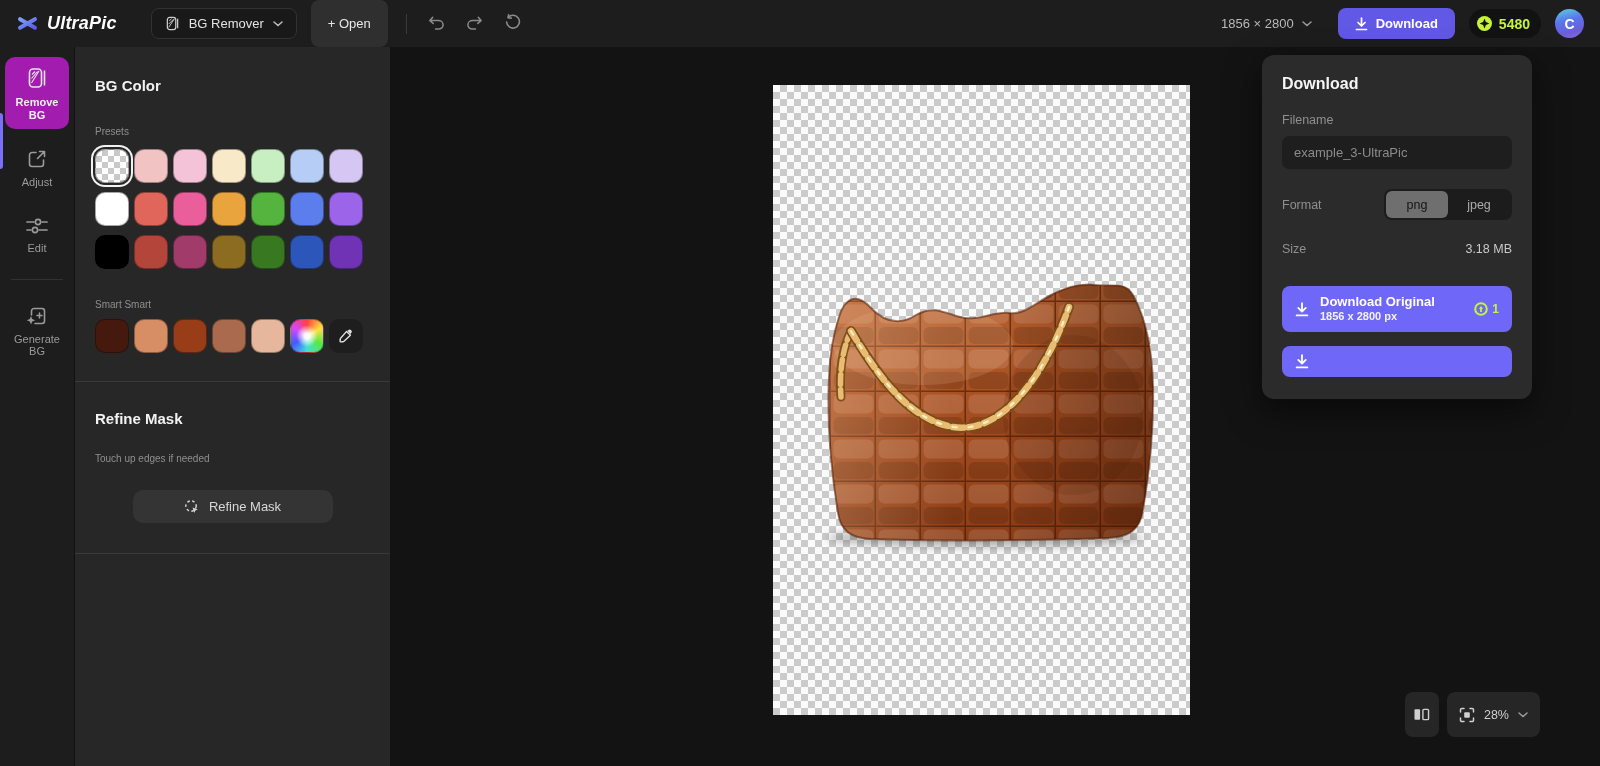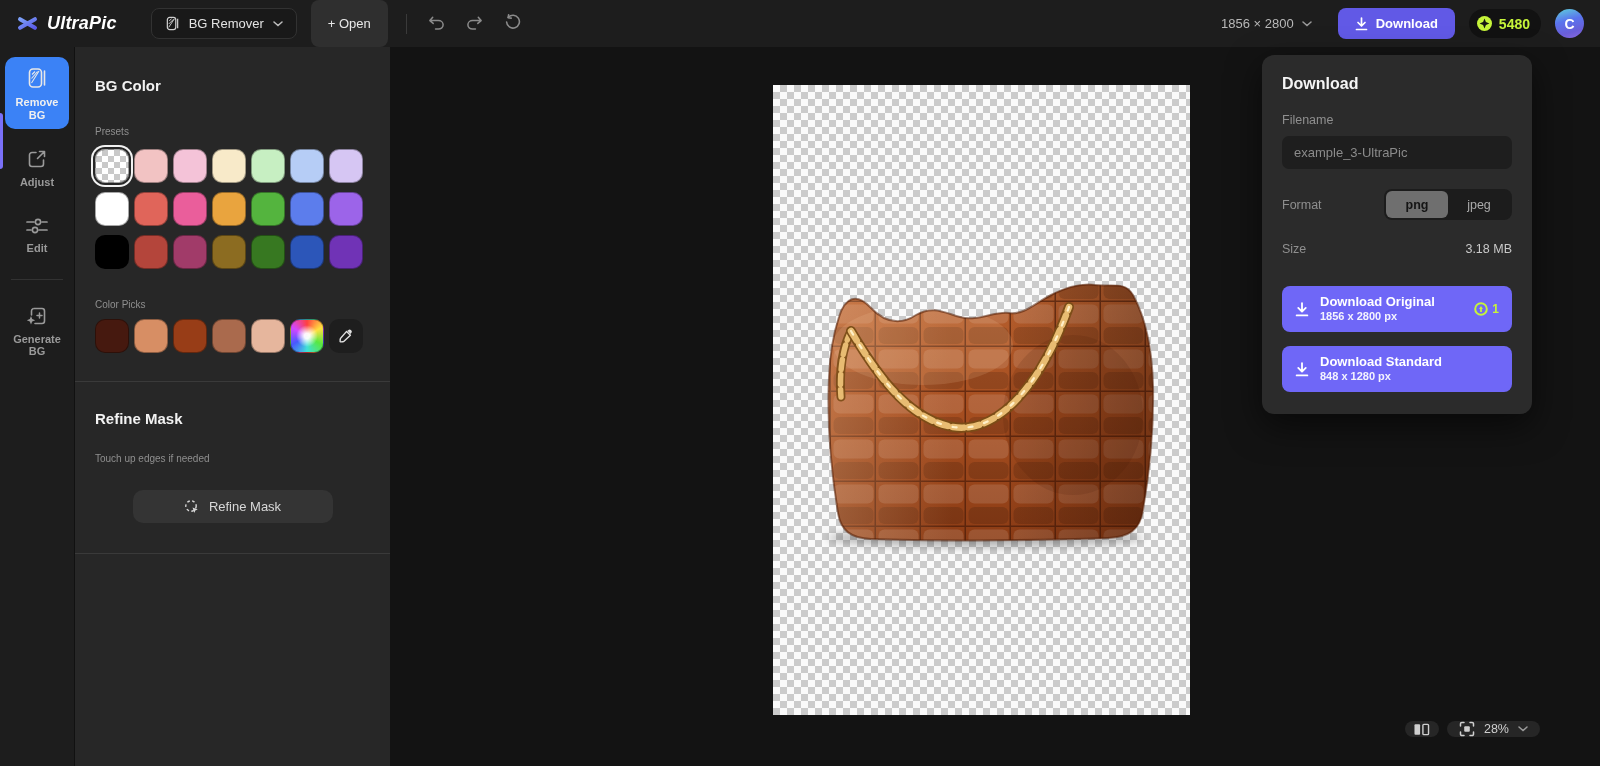--- a/index.html
+++ b/index.html
@@ -24,23 +24,23 @@
   .credits .num { color:#c6f43a; font-weight:bold; font-size:14px; }
   .avatar { width:29px; height:29px; border-radius:50%; background:linear-gradient(165deg,#5ed2da 0%,#5a74ee 40%,#6a5ed8 75%,#8a6ae0 100%); display:flex; align-items:center; justify-content:center; color:#fff; font-weight:bold; font-size:14px; cursor:pointer; }
 
   
   .body { flex:1; display:flex; min-height:0; }
 
   
   .rail { width:75px; background:#1d1d1d; border-right:1px solid #111; position:relative; padding-top:10px; display:flex; flex-direction:column; align-items:center; }
   .rail-accent { position:absolute; left:0; top:66px; width:3px; height:56px; background:#7a70f8; border-radius:0 3px 3px 0; }
   .rail-item { width:64px; padding:9px 2px 8px; border-radius:10px; display:flex; flex-direction:column; align-items:center; gap:6px; margin-bottom:10px; cursor:pointer; color:#9a9a9a; }
-  .rail-item.active { background:#3b82f6; color:#f0f0f0; }
+  .rail-item.active { background:#a21caf; color:#f0f0f0; }
   .rail-item .rlabel { font-size:11px; font-weight:bold; text-align:center; line-height:1.15; }
-  .rail-item:not(.active) .rlabel { font-weight:bold; }
+  .rail-item:not(.active) .rlabel { font-weight:normal; }
   .rail-div { width:52px; height:1px; background:#323232; margin:6px 0 16px; }
   .rail-item svg { display:block; }
 
   
   .left-panel { width:315px; background:#272727; padding:0 20px; overflow:hidden; }
   .panel-h { font-size:15px; font-weight:bold; color:#f2f2f2; }
   .panel-sub { font-size:10px; color:#8f8f8f; }
   .bgcolor-section { padding-top:30px; }
   .presets-label { margin-top:32px; }
   .swatch-row { display:flex; gap:5px; margin-top:9px; }
@@ -71,33 +71,33 @@
 
   
   .dl-panel { position:absolute; top:8px; right:68px; width:270px; background:#2b2b2b; border-radius:12px; padding:20px 20px 22px; box-shadow:0 12px 34px rgba(0,0,0,.55); }
   .dl-panel .title { font-size:16px; font-weight:bold; color:#f5f5f5; }
   .field-label { color:#8f8f8f; font-size:12.5px; margin-top:20px; }
   .fname-input { margin-top:9px; width:100%; height:33px; background:#1e1e1e; border:none; border-radius:7px; color:#8b8b8b; font-size:13px; padding:0 12px; font-family:"Liberation Sans",sans-serif; }
   .format-row { display:flex; align-items:center; justify-content:space-between; margin-top:20px; }
   .format-row .field-label { margin-top:0; }
   .segmented { display:flex; background:#1c1c1c; border-radius:8px; padding:2px; }
   .seg-opt { width:62px; height:27px; display:flex; align-items:center; justify-content:center; border-radius:6px; color:#ababab; font-size:12.5px; cursor:pointer; }
-  .seg-opt.selected { background:#6f6f6f; color:#151515; font-weight:bold; }
+  .seg-opt.selected { background:#6f6f6f; color:#151515; font-weight:normal; }
   .size-row { display:flex; justify-content:space-between; align-items:center; margin-top:22px; }
   .size-row .val { color:#c9c9c9; font-size:12.5px; }
   .dl-big-btn { margin-top:14px; width:100%; background:#6f67f7; border-radius:8px; padding:8px 13px; display:flex; align-items:center; gap:11px; cursor:pointer; color:#fff; }
   .dl-big-btn.first { margin-top:30px; }
   .dl-big-btn .txt { flex:1; }
   .dl-big-btn .t1 { font-size:13px; font-weight:bold; line-height:1.25; }
   .dl-big-btn .t2 { font-size:11px; font-weight:bold; opacity:.92; line-height:1.25; }
   .cost { display:flex; align-items:center; gap:4px; color:#c6f43a; font-weight:bold; font-size:12px; }
 
   
   .bottom-controls { position:absolute; right:60px; bottom:29px; display:flex; gap:8px; }
-  .ctl-btn { height:16px; background:#262626; border-radius:8px; display:flex; align-items:center; justify-content:center; cursor:pointer; }
+  .ctl-btn { height:45px; background:#262626; border-radius:8px; display:flex; align-items:center; justify-content:center; cursor:pointer; }
   .ctl-compare { width:34px; }
   .ctl-zoom { padding:0 12px; gap:9px; color:#cfcfcf; font-size:12.5px; }
 
   .chev { display:block; }
 </style>
 </head>
 <body>
 
 <div class="app">
 
@@ -257,21 +257,21 @@
         <div class="swatch-row">
             <div class="swatch" style="background: rgb(0, 0, 0);"></div>
             <div class="swatch" style="background: rgb(180, 69, 59);"></div>
             <div class="swatch" style="background: rgb(161, 59, 105);"></div>
             <div class="swatch" style="background: rgb(140, 108, 33);"></div>
             <div class="swatch" style="background: rgb(55, 120, 33);"></div>
             <div class="swatch" style="background: rgb(44, 86, 185);"></div>
             <div class="swatch" style="background: rgb(112, 51, 182);"></div>
           </div>
 
-        <div class="panel-sub smart-label">Color Picks</div>
+        <div class="panel-sub smart-label">Smart Smart</div>
         <div class="smart-row">
           <div style="display:flex;gap:5px;">
               <div class="swatch" style="background: rgb(70, 25, 15);"></div>
               <div class="swatch" style="background: rgb(215, 142, 100);"></div>
               <div class="swatch" style="background: rgb(152, 61, 23);"></div>
               <div class="swatch" style="background: rgb(170, 106, 77);"></div>
               <div class="swatch" style="background: rgb(230, 182, 157);"></div>
               <div class="swatch rainbow"></div>
             </div>
           <div class="eyedrop-btn">
@@ -390,24 +390,20 @@
             </svg>
             <span>1</span>
           </div>
         </div>
 
         <div class="dl-big-btn">
           <svg width="14" height="15" viewBox="0 0 13 14">
             <path d="M6.5 1 V8.2 M3 5.5 L6.5 9 L10 5.5" fill="none" stroke="#fff" stroke-width="1.7" stroke-linecap="round" stroke-linejoin="round"></path>
             <line x1="1.5" y1="12.5" x2="11.5" y2="12.5" stroke="#fff" stroke-width="1.7" stroke-linecap="round"></line>
           </svg>
-          <div class="txt">
-            <div class="t1">Download Standard</div>
-            <div class="t2">848 x 1280 px</div>
-          </div>
         </div>
       </div>
 
       <div class="bottom-controls">
         <div class="ctl-btn ctl-compare">
           <svg width="17" height="15" viewBox="0 0 18 16">
             <rect x="1.5" y="2.5" width="6" height="11" rx="1" fill="#cfcfcf"></rect>
             <rect x="10.5" y="2.5" width="6" height="11" rx="1" fill="none" stroke="#cfcfcf" stroke-width="1.5"></rect>
           </svg>
         </div>

